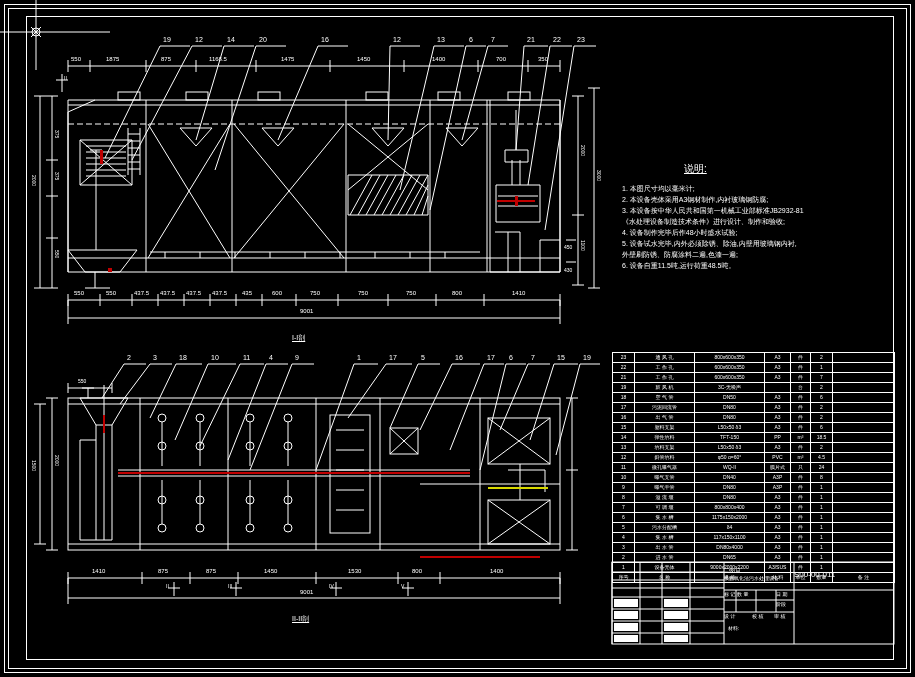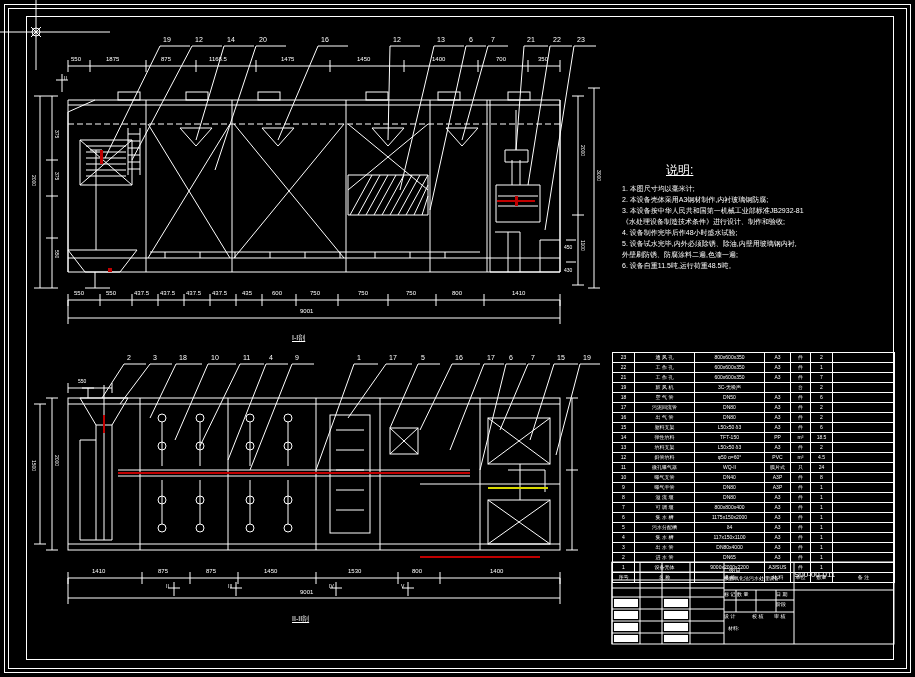--- a/index.html
+++ b/index.html
@@ -470,21 +470,21 @@
   <div class="t dim" style="left:490px;top:568px;">1400</div>
   <div class="t dim" style="left:300px;top:589px;">9001</div>
 
   <div class="t t5" style="left:166px;top:584px;">II</div>
   <div class="t t5" style="left:228px;top:584px;">III</div>
   <div class="t t5" style="left:329px;top:584px;">IV</div>
   <div class="t t5" style="left:401px;top:584px;">V</div>
 
   <div class="t t7 ul" style="left:292px;top:615px;">II-II剖</div>
 
-  <div class="t t7 ul" style="left:666px;top:164px;font-size:12px;">说明:</div>
+  <div class="t t7 ul" style="left:684px;top:164px;font-size:10px;">说明:</div>
   <div class="notes" style="left:622px;top:183px;">
     <div>1. 本图尺寸均以毫米计;</div>
     <div>2. 本设备壳体采用A3钢材制作,内衬玻璃钢防腐;</div>
     <div>3. 本设备按中华人民共和国第一机械工业部标准JB2932-81</div>
     <div>   《水处理设备制造技术条件》进行设计、制作和验收;</div>
     <div>4. 设备制作完毕后作48小时盛水试验;</div>
     <div>5. 设备试水完毕,内外必须除锈、除油,内壁用玻璃钢内衬,</div>
     <div>   外壁刷防锈、防腐涂料二遍,色漆一遍;</div>
     <div>6. 设备自重11.5吨,运行荷重48.5吨。</div>
   </div>

